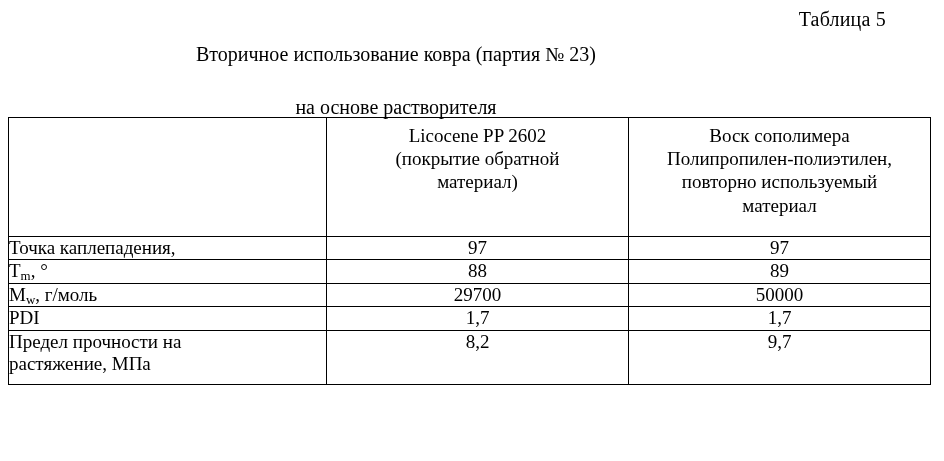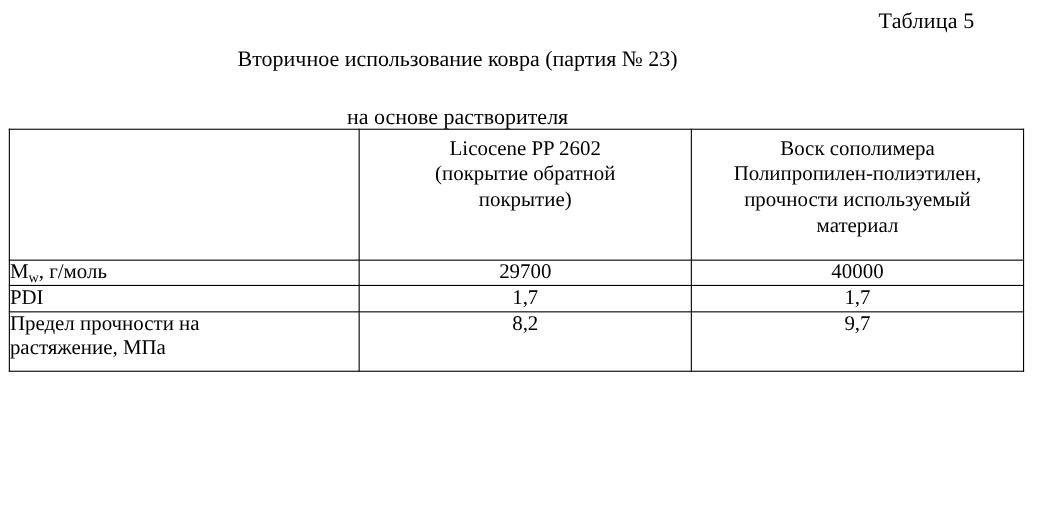--- a/index.html
+++ b/index.html
@@ -28,21 +28,20 @@
     margin-left: 12px;
   }
   .title-block {
     position: absolute;
     top: 44px;
     left: 0;
     width: 792px;
     text-align: center;
     font-size: 20px;
     line-height: 1.0;
-    padding-left: 20px;
   }
   .title-line-1 {
     display: block;
     padding-left: 0px;
   }
   .title-line-2 {
     display: block;
     margin-top: 33px;
     padding-left: 0px;
   }
@@ -118,38 +117,48 @@
       <col class="col-a">
       <col class="col-b">
     </colgroup>
     <thead>
       <tr>
         <th class="head-empty"></th>
         <th class="head-cell">
           <div class="head-inner">
             <div>Licocene PP 2602</div>
             <div>(покрытие обратной</div>
-            <div>покрытие)</div>
+            <div>материал)</div>
           </div>
         </th>
         <th class="head-cell">
           <div class="head-inner">
             <div>Воск сополимера</div>
             <div>Полипропилен-полиэтилен,</div>
-            <div>прочности используемый</div>
+            <div>повторно используемый</div>
             <div>материал</div>
           </div>
         </th>
       </tr>
     </thead>
     <tbody>
       <tr>
+        <td class="param"><span>Точка каплепадения, </span></td>
+        <td class="value">97</td>
+        <td class="value">97</td>
+      </tr>
+      <tr>
+        <td class="param"><span>T</span><sub>m</sub><span>, °</span></td>
+        <td class="value">88</td>
+        <td class="value">89</td>
+      </tr>
+      <tr>
         <td class="param"><span>M</span><sub>w</sub><span>, г/моль</span></td>
         <td class="value">29700</td>
-        <td class="value">40000</td>
+        <td class="value">50000</td>
       </tr>
       <tr>
         <td class="param"><span>PDI</span></td>
         <td class="value">1,7</td>
         <td class="value">1,7</td>
       </tr>
       <tr class="row-tall">
         <td class="param">Предел прочности на
 растяжение, МПа</td>
         <td class="value">8,2</td>

